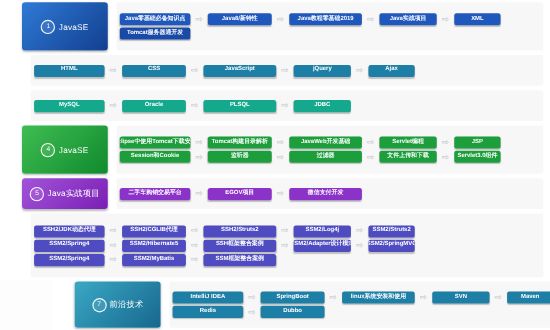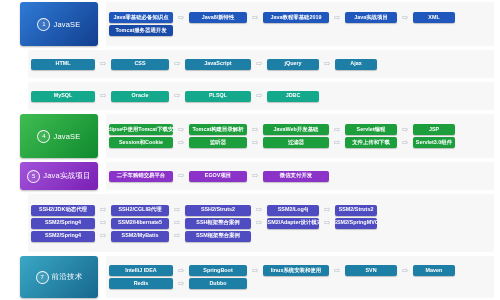--- a/index.html
+++ b/index.html
@@ -216,21 +216,21 @@
         <div class="flow-line">
           <div class="node" style="background: rgb(78, 76, 192); width: 64px;">SSM2/Spring4</div>
           <span class="arrow" style="color: rgb(185, 192, 199);">⇨</span>
           <div class="node" style="background: rgb(78, 76, 192); width: 58px;">SSM2/MyBatis</div>
           <span class="arrow" style="color: rgb(185, 192, 199);">⇨</span>
           <div class="node" style="background: rgb(78, 76, 192); width: 66px;">SSM框架整合案例</div>
           <div class="spacer"></div>
         </div>
       </div>
     </div>
-    <div class="stage-row" style="height: 46px;">
+    <div class="stage-row" style="height: 46px; margin-left: 48px;">
       <div class="cat-box" style="background: linear-gradient(135deg, rgb(58, 168, 196), rgb(23, 103, 143));">
         <div class="cat-inner">
           <span class="cat-num">7</span>
           <span class="cat-label">前沿技术</span>
         </div>
       </div>
       <div class="flow-area" style="background: rgb(247, 247, 247);">
         <div class="flow-line">
           <div class="node" style="background: rgb(29, 127, 166); width: 64px;">IntelliJ IDEA</div>
           <span class="arrow" style="color: rgb(185, 192, 199);">⇨</span>

